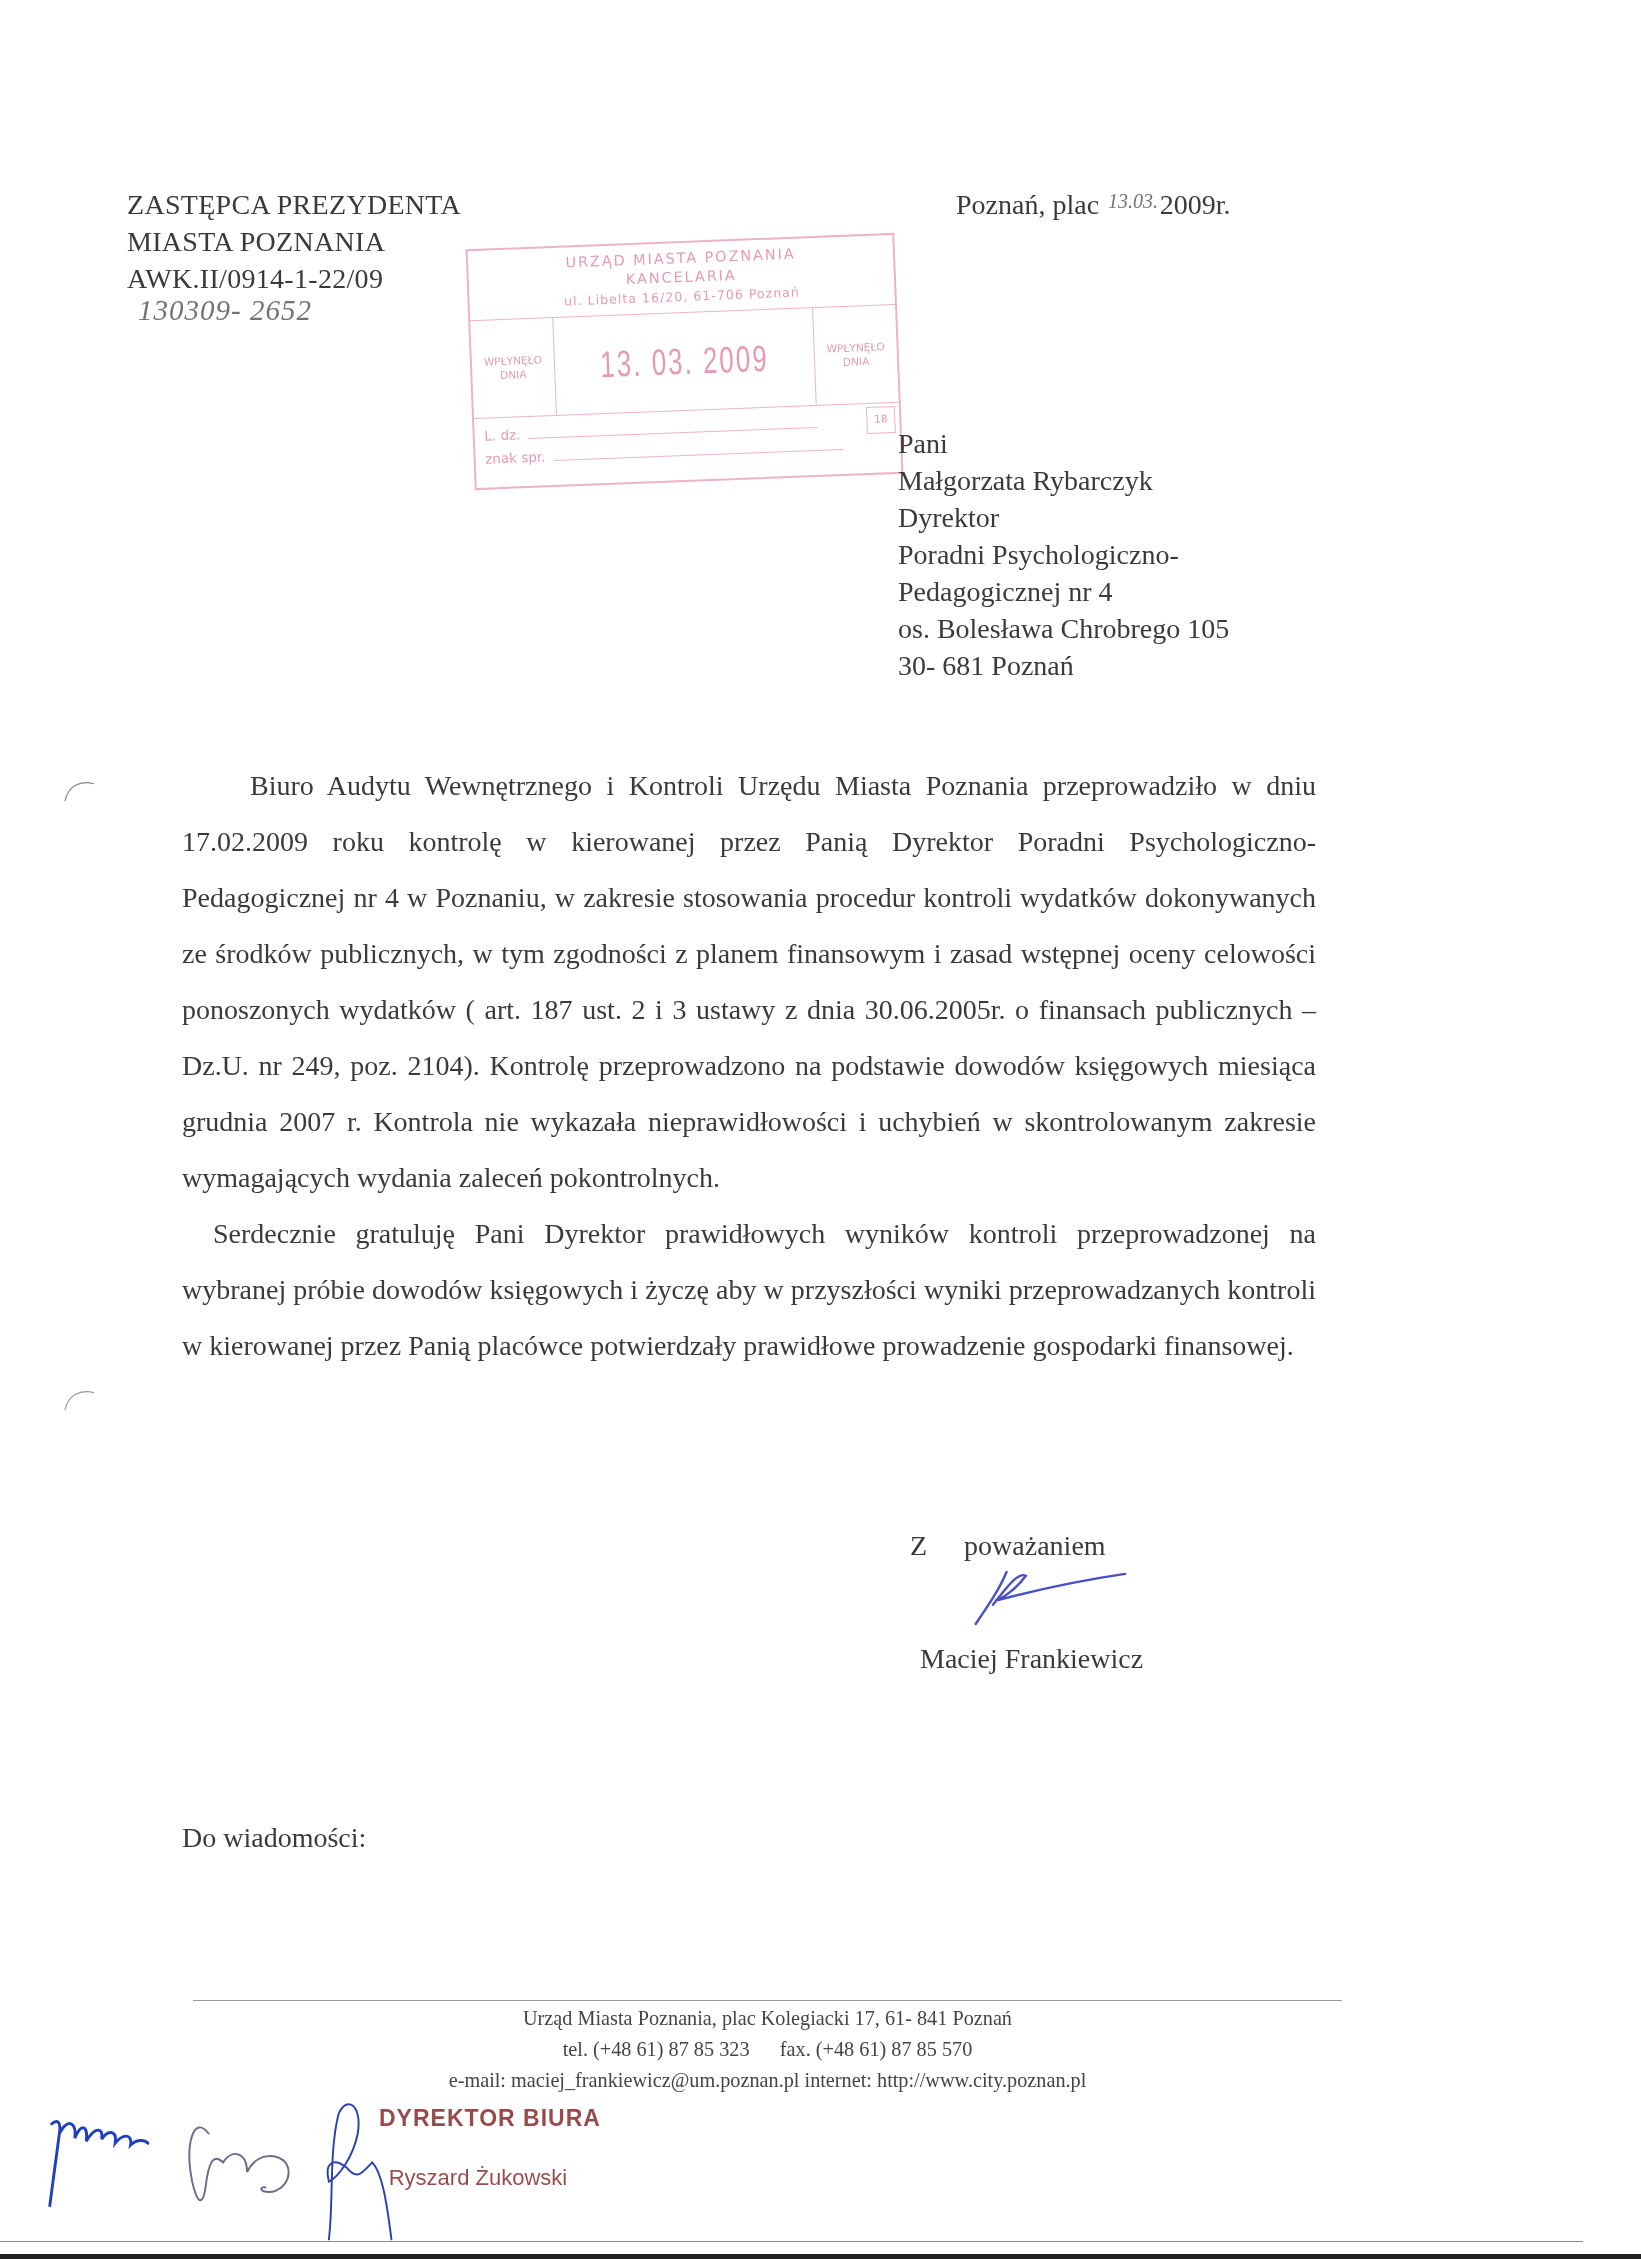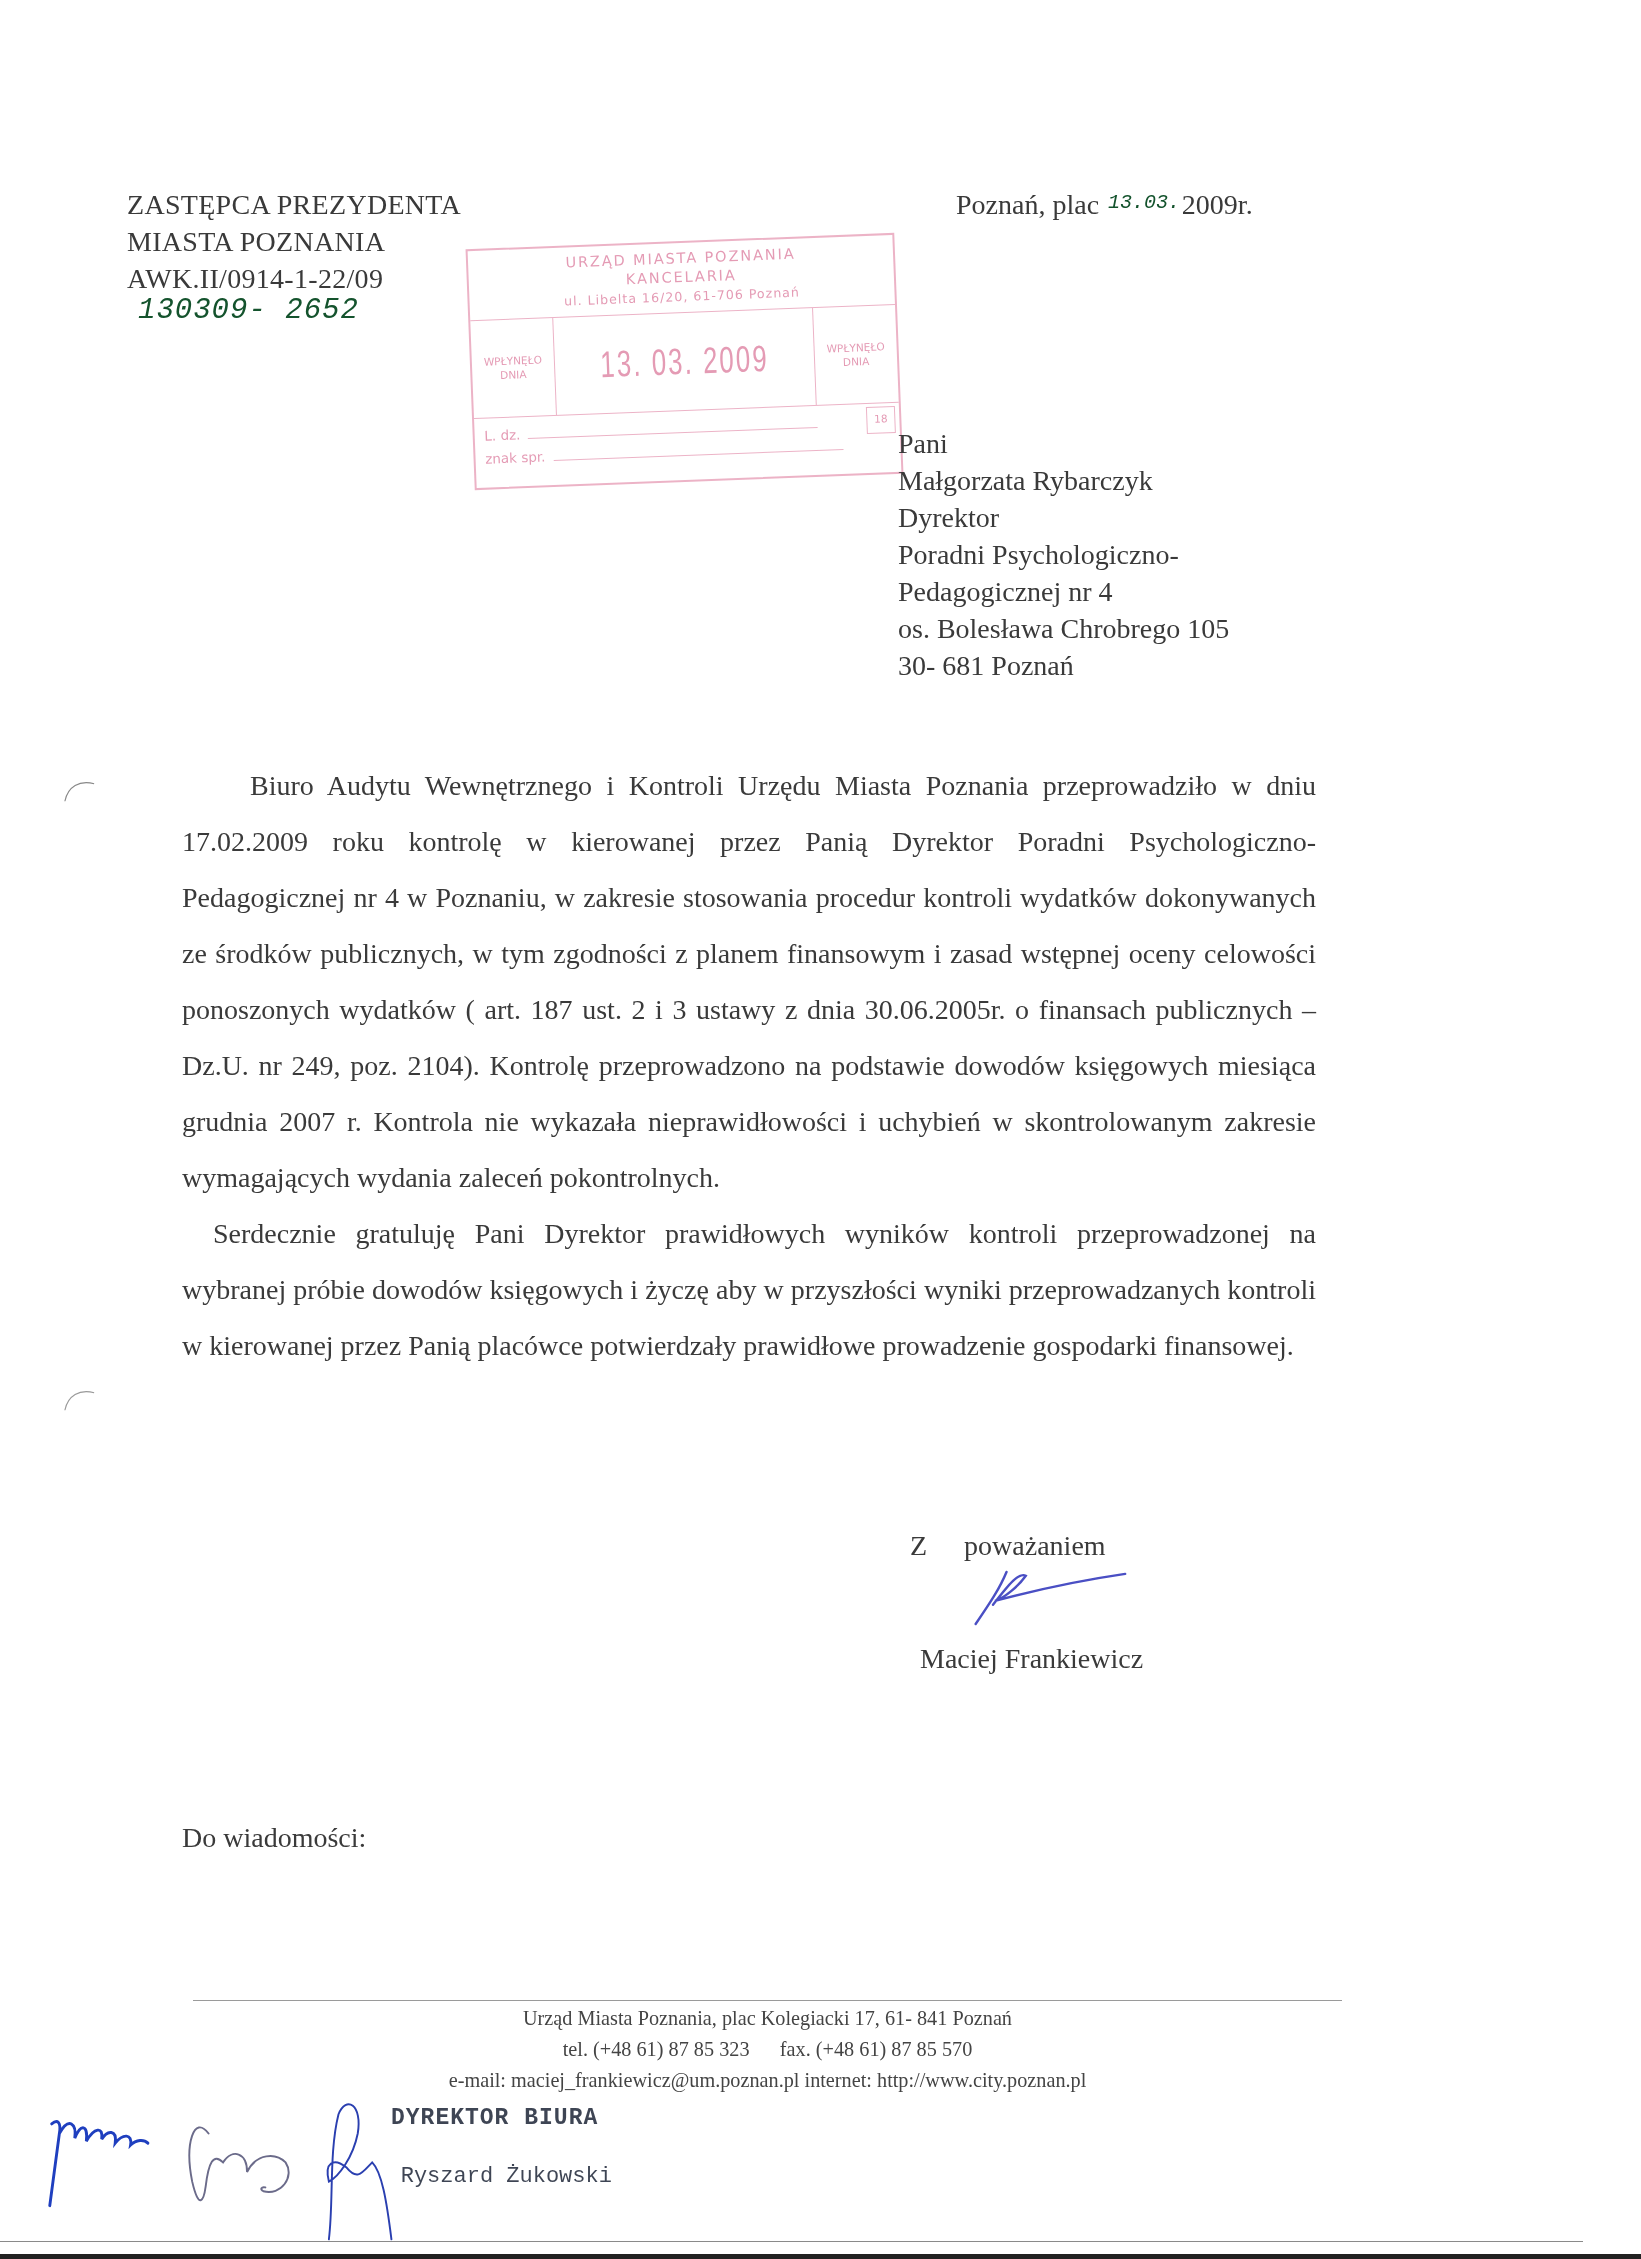--- a/index.html
+++ b/index.html
@@ -3,21 +3,21 @@
 <meta charset="utf-8">
 <style>
   html, body { margin:0; padding:0; }
   body {
     width:1641px; height:2259px; position:relative; overflow:hidden;
     background:#ffffff;
     font-family:"Liberation Serif", "DejaVu Serif", serif;
     color:#3a3a3a;
   }
   .abs { position:absolute; }
-  .hw { font-family:Liberation Mono, monospace; color:#14532d; font-style:italic; }
+  .hw { font-family:Liberation Serif, serif; color:#737373; font-style:italic; }
 
   
   #hdr-left { left:127px; top:186px; }
   #hdr-left div { font-size:28px; line-height:37px; letter-spacing:0.3px; }
   #ref-hand { left:138px; top:294px; font-size:29px; letter-spacing:1px; }
 
   #date-line { left:956px; top:186px; font-size:28px; line-height:37px; }
   #date-line .hw { font-size:20px; position:relative; top:-5.8px; margin:0 1.9px; }
 
   
@@ -57,21 +57,21 @@
   
   #cc { left:182px; top:1810px; }
   #cc div { font-size:28px; line-height:55px; }
 
   
   #footer-rule { left:193px; top:2000px; width:1149px; height:0; border-top:1.9px solid #9a9a9a; }
   #footer { left:193px; top:2002px; width:1149px; text-align:center; }
   #footer div { font-size:22px; line-height:31px; font-family:"Liberation Serif", serif; color:#444; transform:scaleX(0.92); }
 
   
-  #dir-stamp { left:391px; top:2105px; color:#0f172a; font-family:Liberation Mono, monospace; opacity:0.8; }
+  #dir-stamp { left:379px; top:2105px; color:#7f1d1d; font-family:Liberation Sans, sans-serif; opacity:0.8; }
   #dir-stamp .a { font-size:23px; letter-spacing:1px; font-weight:bold; }
   #dir-stamp .b { font-size:22px; margin-top:33px; margin-left:9.7px; }
   #paraphs { left:39px; top:2095px; }
 
   #bottom-rule { left:0; top:2241px; width:1583px; border-top:1.9px solid #8a8a8a; }
   #bottom-band { left:0; top:2254px; width:1641px; height:5.8px; background:#222; }
 
   .margin-mark { position:absolute; }
 </style>
 </head>

